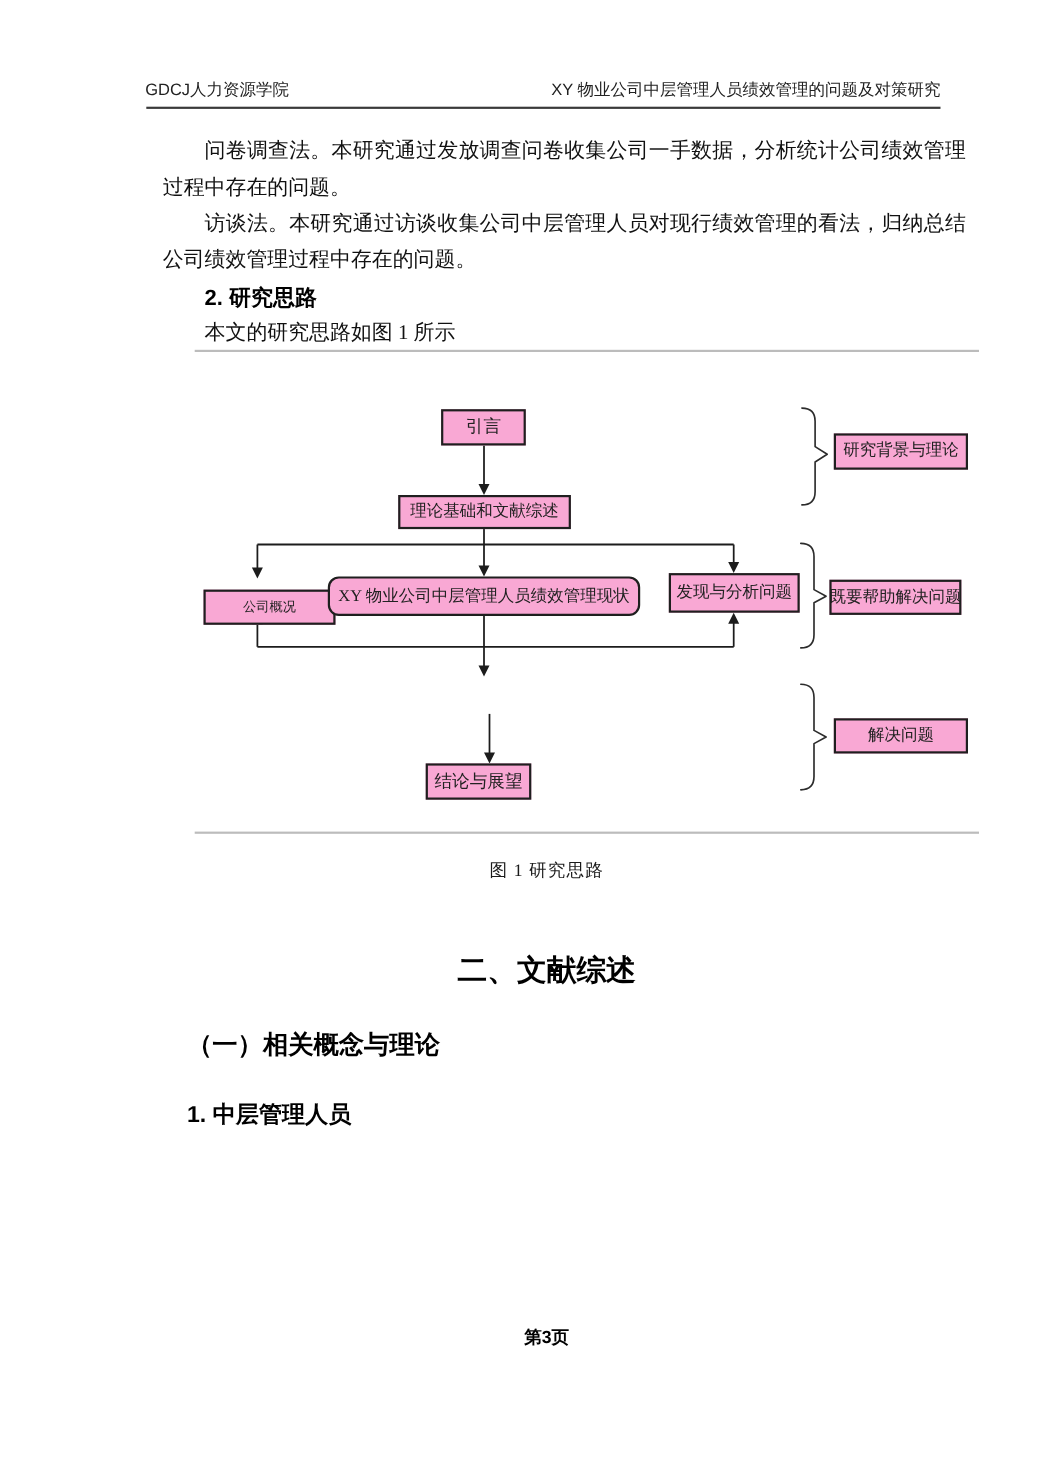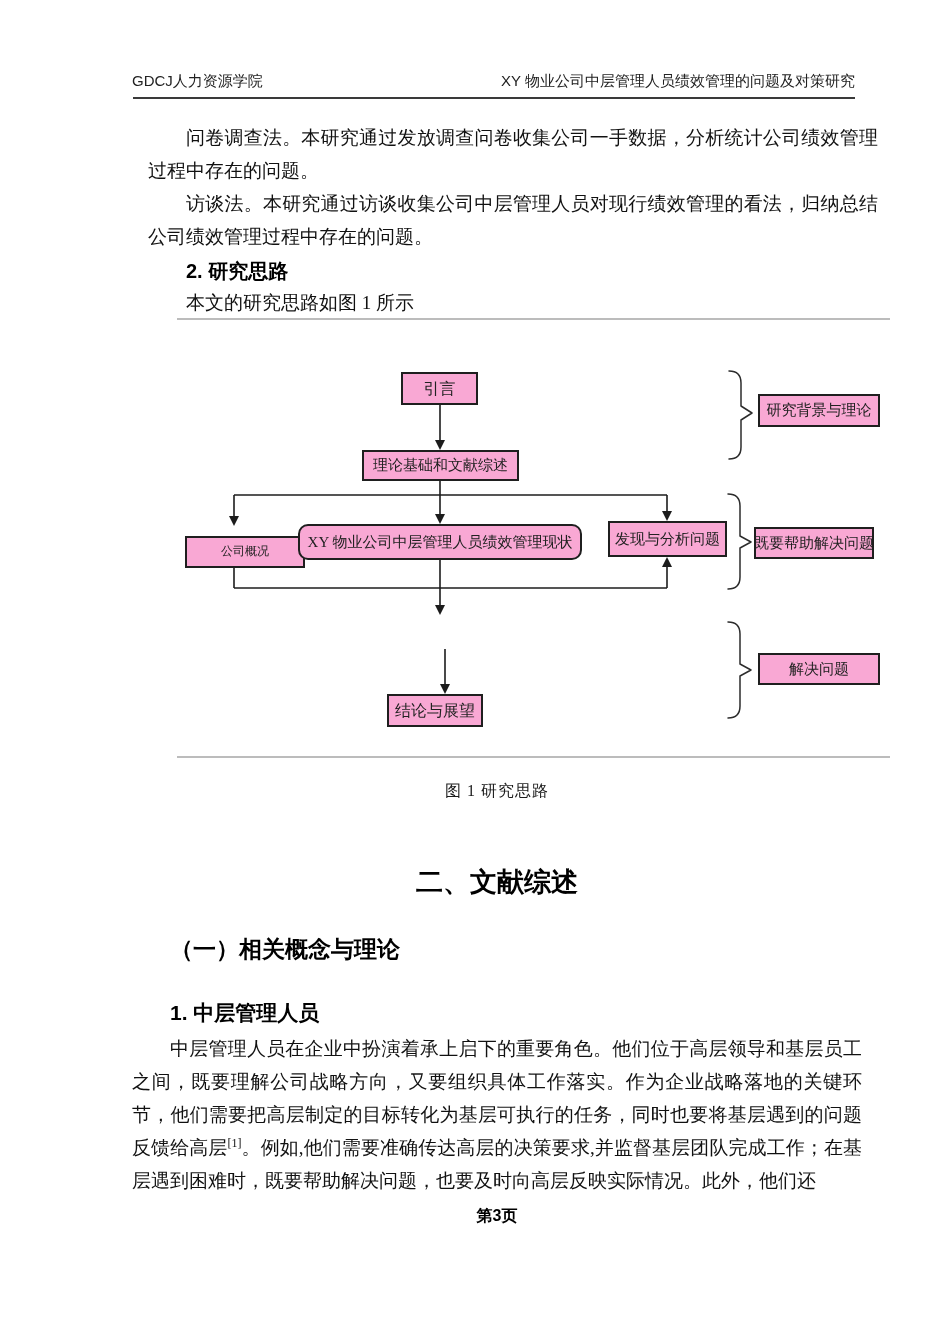--- a/index.html
+++ b/index.html
@@ -127,17 +127,16 @@
   <div class="fbox" id="n-background">研究背景与理论</div>
   <div class="fbox" id="n-analysis">既要帮助解决问题</div>
   <div class="fbox" id="n-solution">解决问题</div>
 
   <div class="fig-caption">图 1 研究思路</div>
 
   <div class="chapter">二、文献综述</div>
   <div class="sect">（一）相关概念与理论</div>
   <div class="subsect">1. 中层管理人员</div>
 
-  <p class="mainpara"><span>中层管理人员在企业中扮演着承上启下的重要角色。他们位于高层领导和基层员工之间，既要理解公司战略方向，又要组织具体工作落实。作为企业战略落地的关键环节，他们需要把高层制定的目标转化为基层可执行的任务，同时也要将基层遇到的问题反馈给高层</span><sup>[1]</sup><span>。例如,他们需要准确传达高层的决策要求,并监督基层团队完成工作；在基层遇到困难时，既要帮助解决问题，也要及时向高层反映实际情况。此外，他们还</span></p>
 
   <div class="footer">第3页</div>
 
 </div>
 
 </body></html>

